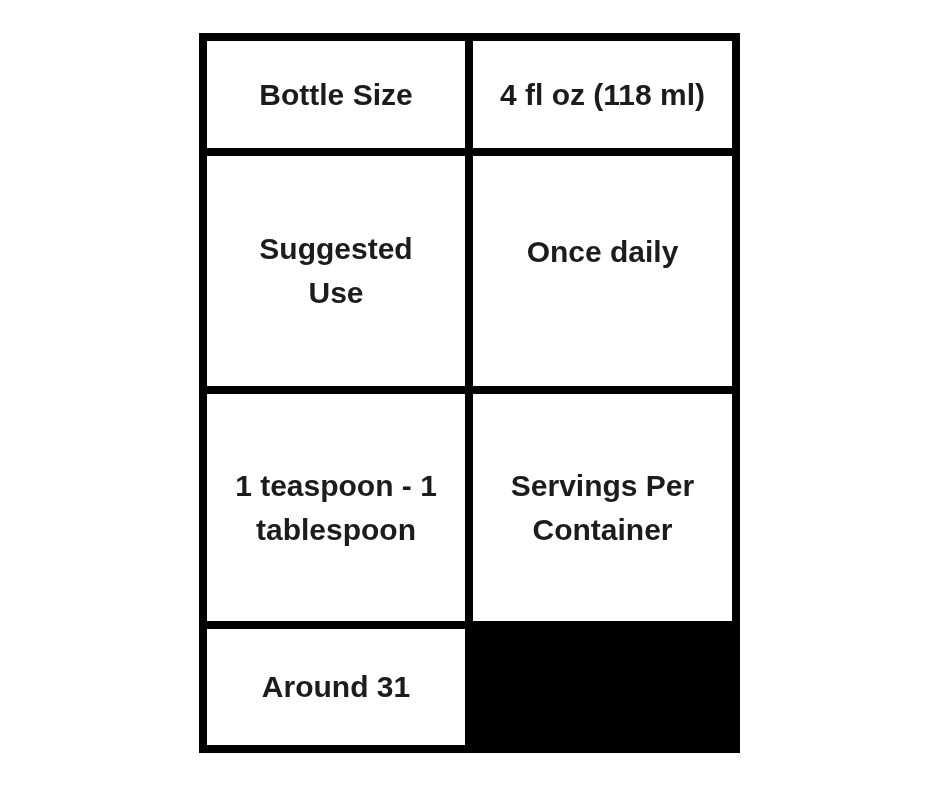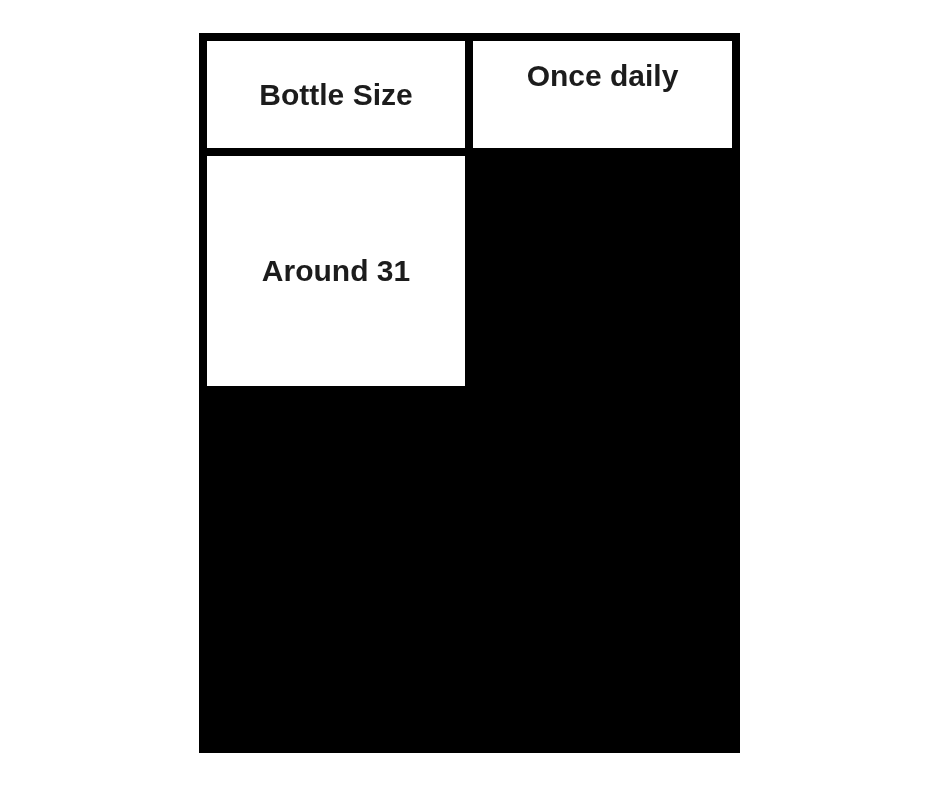--- a/index.html
+++ b/index.html
@@ -56,24 +56,36 @@
 </style>
 </head>
 <body>
 
 <div class="canvas">
   <div class="spec-table">
 
     <div class="cell">
       <span class="txt">Bottle Size</span>
     </div>
+    <div class="cell">
+      <span class="txt">4 fl oz (118 ml)</span>
+    </div>
 
+    <div class="cell">
+      <span class="txt narrow">Suggested Use</span>
+    </div>
     <div class="cell raised">
       <span class="txt">Once daily</span>
     </div>
 
+    <div class="cell">
+      <span class="txt">1 teaspoon - 1 tablespoon</span>
+    </div>
 
+    <div class="cell">
+      <span class="txt">Servings Per Container</span>
+    </div>
     <div class="cell">
       <span class="txt">Around 31</span>
     </div>
 
   </div>
 </div>
 
 </body></html>

